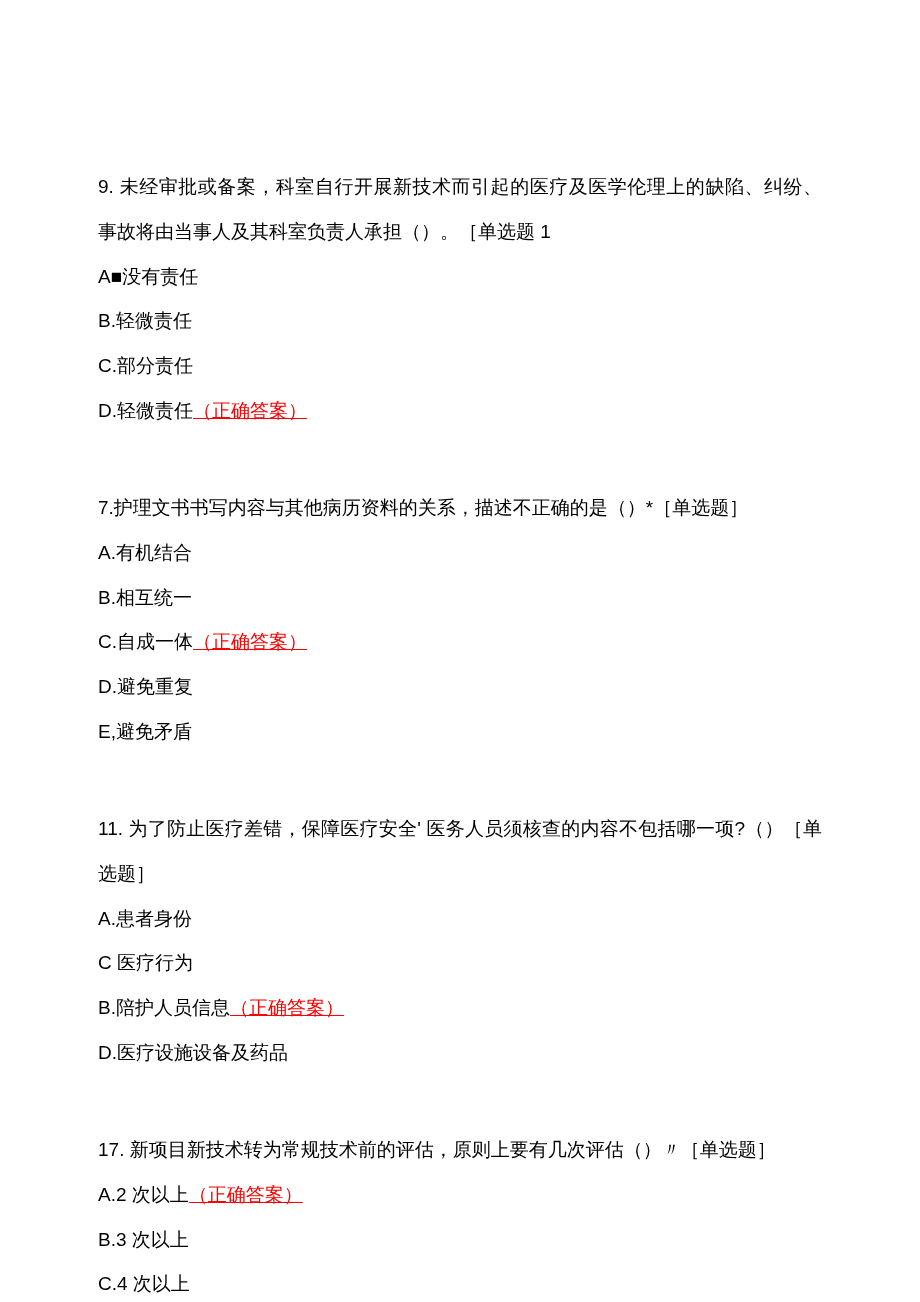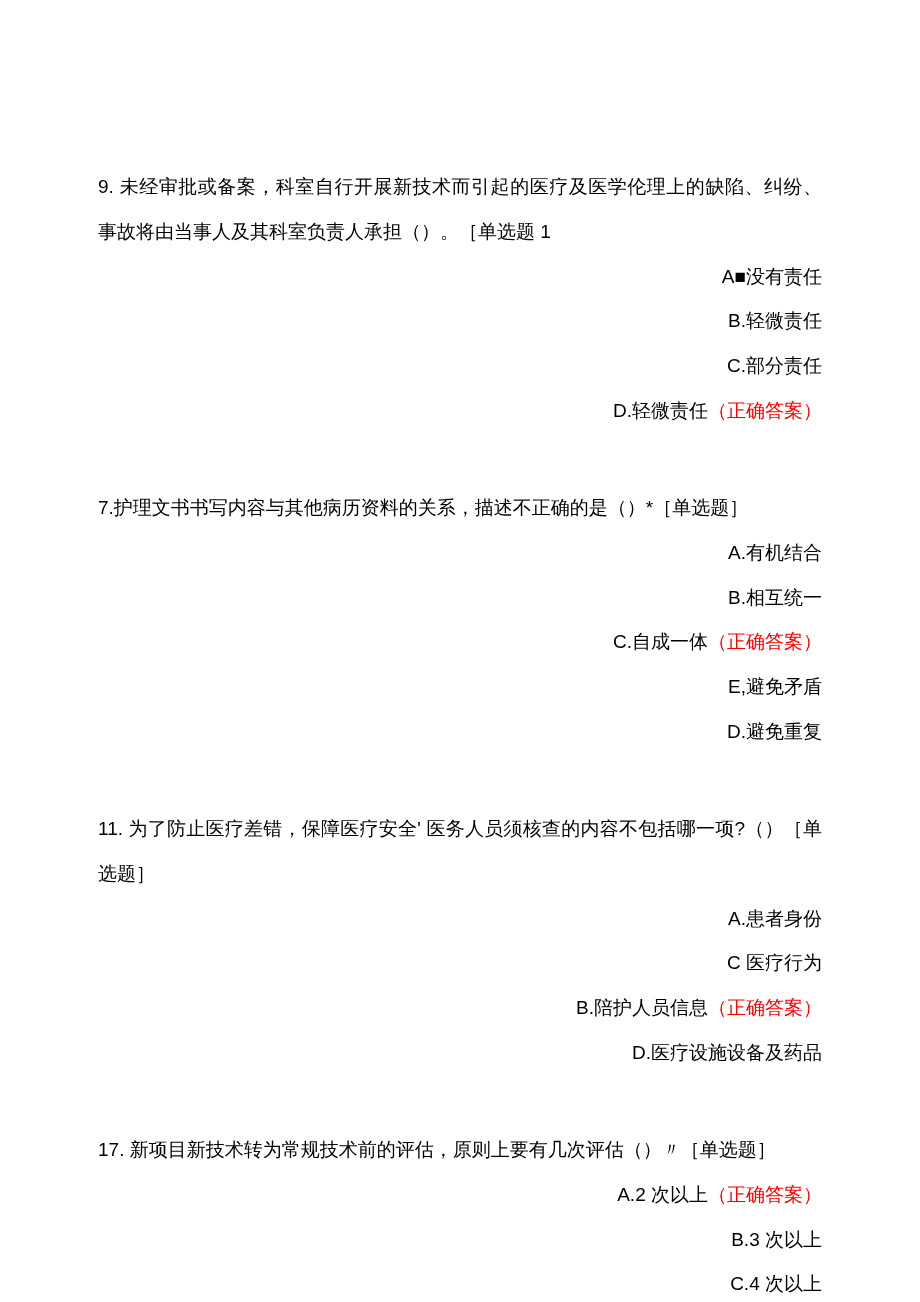--- a/index.html
+++ b/index.html
@@ -17,24 +17,25 @@
       padding: 165px 98px 60px 98px;
       box-sizing: border-box;
     }
     .q-block {
       margin-bottom: 52px;
     }
     .q-stem {
       text-align: justify;
     }
     .opt {
-      text-align: right;
+      text-align: left;
     }
     .correct {
       color: #ff0000;
+      text-decoration: underline;
     }
   </style>
 </head>
 <body>
 
 <div class="page">
 
   <div class="q-block">
     <div class="q-stem">9. 未经审批或备案，科室自行开展新技术而引起的医疗及医学伦理上的缺陷、纠纷、事故将由当事人及其科室负责人承担（）。［单选题 1</div>
     <div class="opt">
@@ -56,24 +57,24 @@
     <div class="opt">
       <span>A.有机结合</span>
     </div>
     <div class="opt">
       <span>B.相互统一</span>
     </div>
     <div class="opt">
       <span>C.自成一体</span><span class="correct">（正确答案）</span>
     </div>
     <div class="opt">
-      <span>E,避免矛盾</span>
+      <span>D.避免重复</span>
     </div>
     <div class="opt">
-      <span>D.避免重复</span>
+      <span>E,避免矛盾</span>
     </div>
   </div>
 
   <div class="q-block">
     <div class="q-stem">11. 为了防止医疗差错，保障医疗安全' 医务人员须核查的内容不包括哪一项?（）［单选题］</div>
     <div class="opt">
       <span>A.患者身份</span>
     </div>
     <div class="opt">
       <span>C 医疗行为</span>

